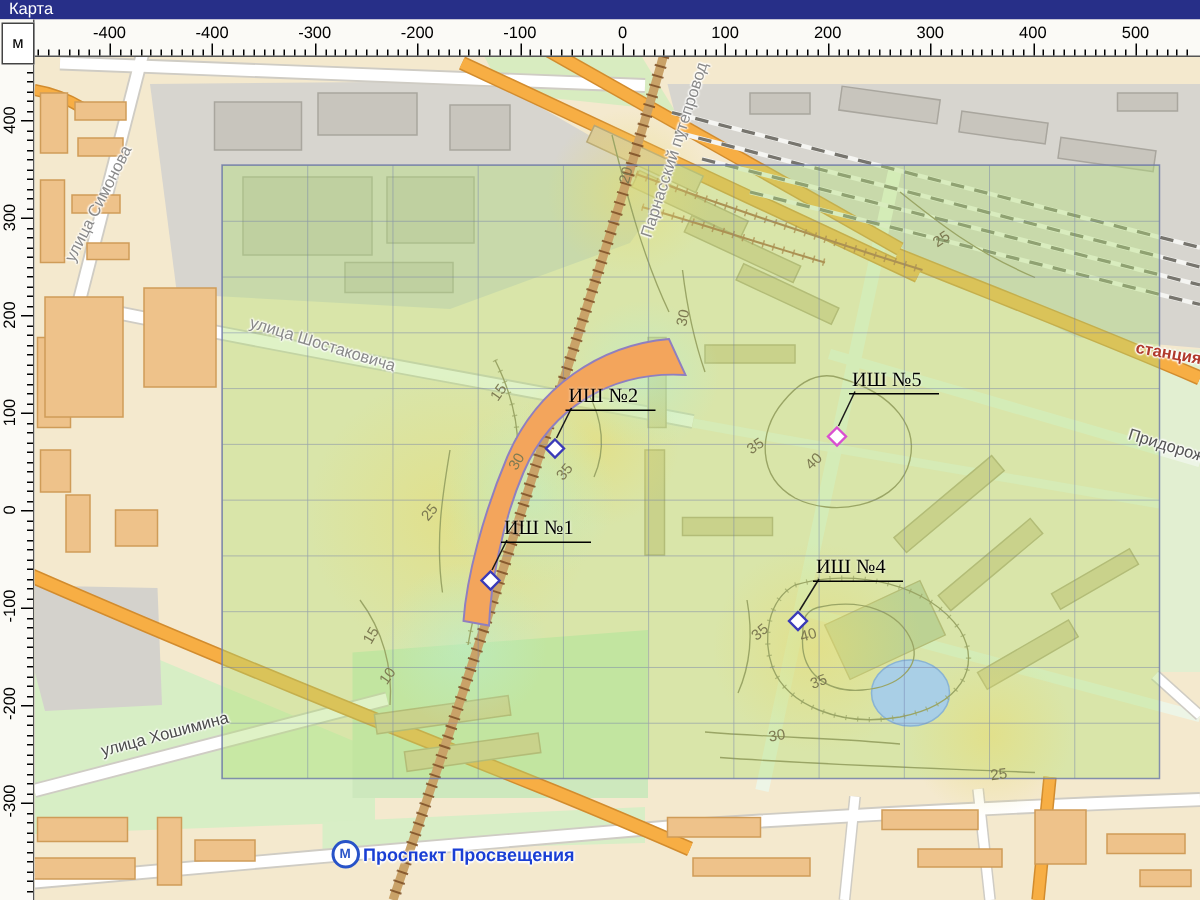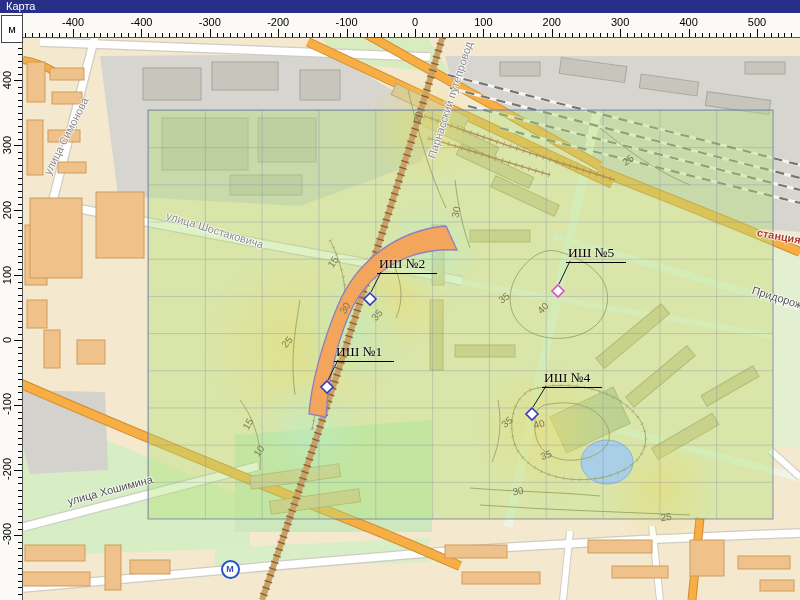--- a/index.html
+++ b/index.html
@@ -494,14 +494,15 @@
       <div class="contour-label" style="left: 225px; top: 386px; transform: translate(-50%, -50%) rotate(-60deg);">15</div>
       <div class="contour-label" style="left: 236px; top: 413px; transform: translate(-50%, -50%) rotate(-55deg);">10</div>
       <div class="contour-label" style="left: 523px; top: 417px; transform: translate(-50%, -50%) rotate(-20deg);">35</div>
       <div class="contour-label" style="left: 495px; top: 453px; transform: translate(-50%, -50%) rotate(-10deg);">30</div>
       <div class="contour-label" style="left: 643px; top: 479px; transform: translate(-50%, -50%) rotate(-8deg);">25</div>
       <div class="point-label" style="left: 354px; top: 218px;">ИШ №2</div>
       <div class="point-label" style="left: 311px; top: 306px;">ИШ №1</div>
       <div class="point-label" style="left: 519px; top: 332px;">ИШ №4</div>
       <div class="point-label" style="left: 543px; top: 207px;">ИШ №5</div>
       <div class="metro-icon" style="left: 197.5px; top: 521.5px; border-color: rgb(40, 83, 200); color: rgb(40, 83, 200);">М</div>
+      <div class="metro-name" style="left: 219px; top: 525px;">Проспект Просвещения</div>
     </div>
 </div>
 
 </body></html>

